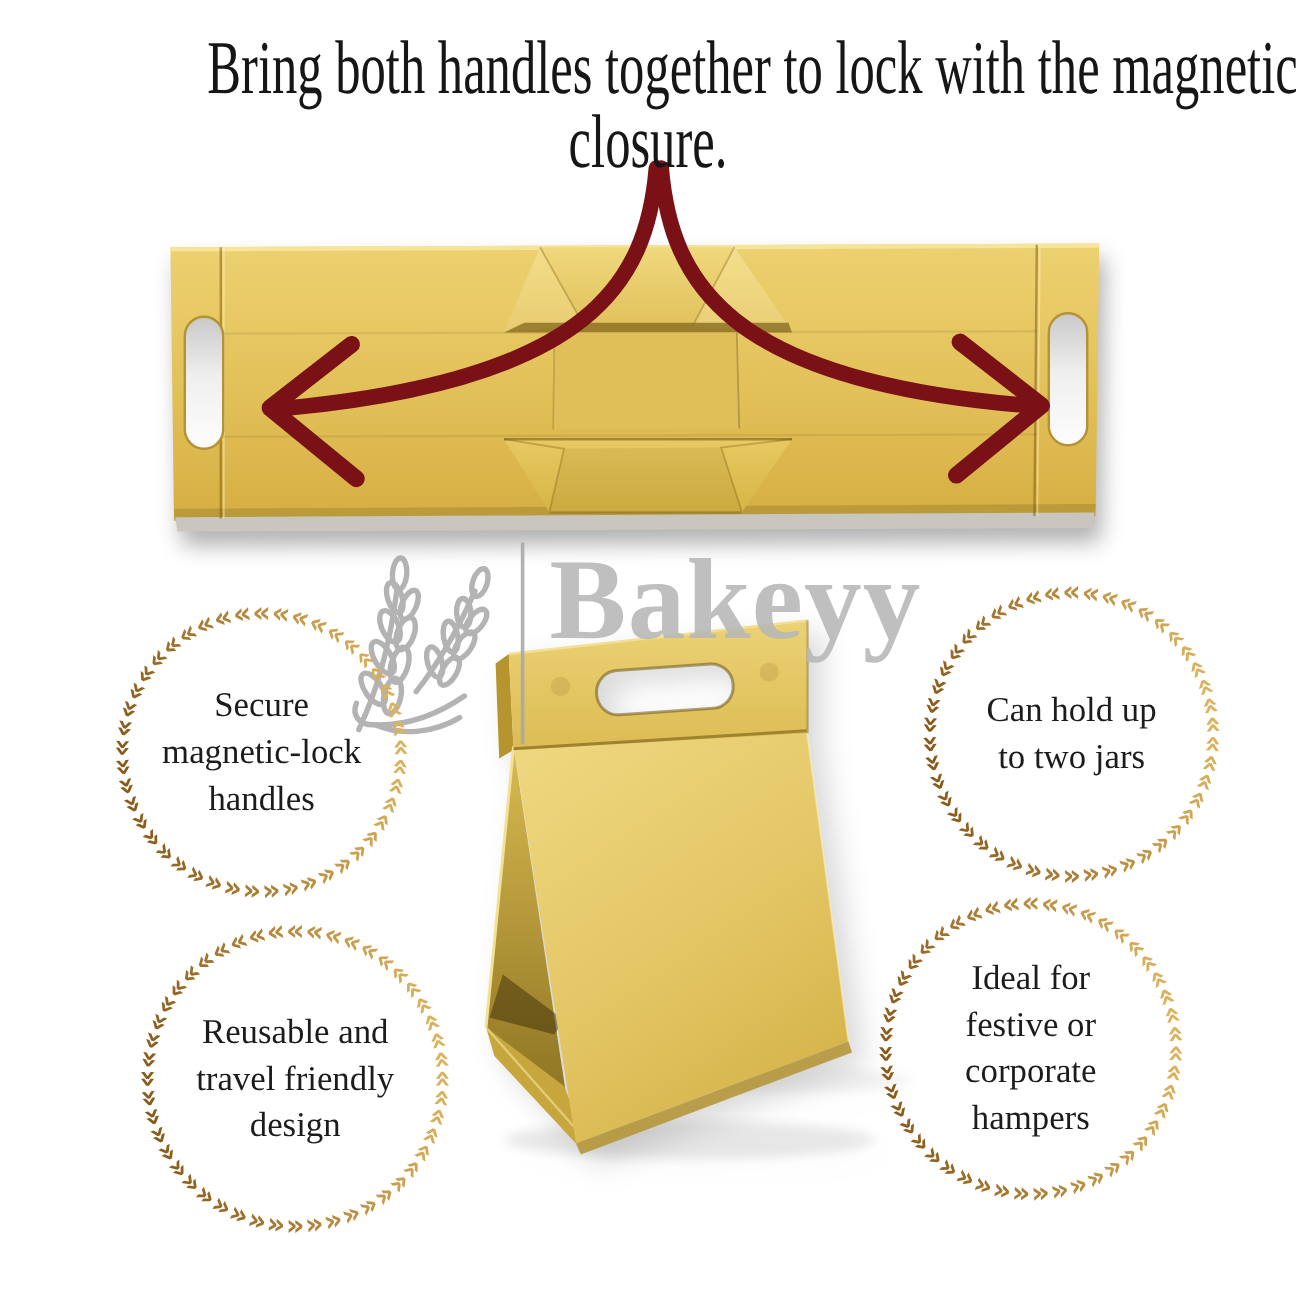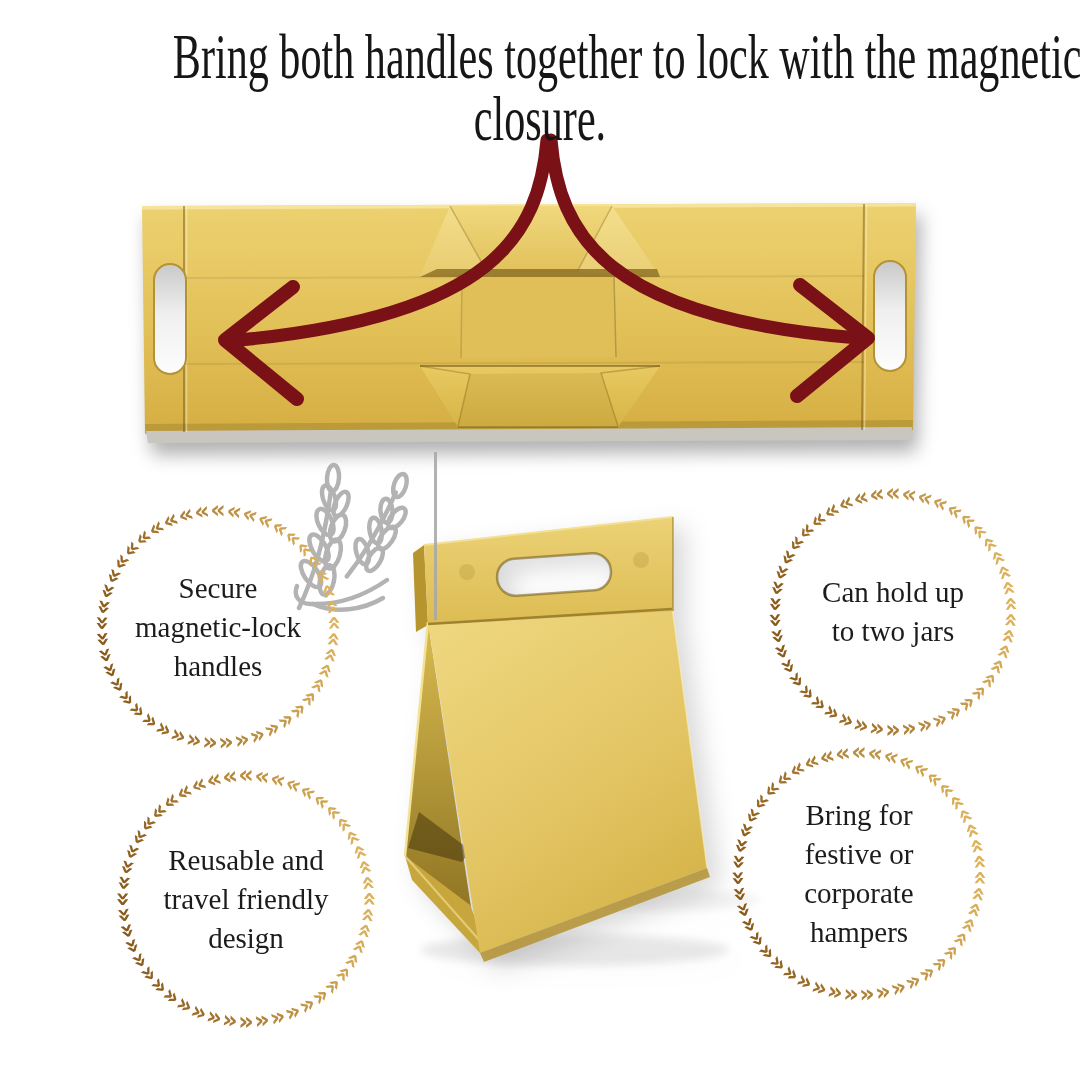--- a/index.html
+++ b/index.html
@@ -183,20 +183,21 @@
         <ellipse cx="40" cy="96" rx="6" ry="13" transform="rotate(14 40 96)"></ellipse>
         <ellipse cx="46" cy="72" rx="6" ry="13" transform="rotate(18 46 72)"></ellipse>
         <ellipse cx="50" cy="50" rx="6" ry="12" transform="rotate(22 50 50)"></ellipse>
         <ellipse cx="44" cy="18" rx="6" ry="12" transform="rotate(2 44 18)"></ellipse>
       </g>
 
       <path d="M14,128 C10,138 16,146 28,146 C52,147 78,140 104,122"></path>
       <path d="M30,146 C52,156 80,152 100,140"></path>
     </svg>
     <div class="wm-divider"></div>
+    <div class="wm-brand">Bakeyy</div>
   </div>
 
   <div class="badge" id="badge-secure">
     <div class="wreath">
         <span class="chev" style="color: rgb(186, 142, 65); transform: translate(-50%, -50%) rotate(0deg) translateY(-117px);">«</span>
         <span class="chev" style="color: rgb(192, 148, 69); transform: translate(-50%, -50%) rotate(8deg) translateY(-117px);">«</span>
         <span class="chev" style="color: rgb(197, 153, 73); transform: translate(-50%, -50%) rotate(16deg) translateY(-117px);">«</span>
         <span class="chev" style="color: rgb(202, 159, 77); transform: translate(-50%, -50%) rotate(24deg) translateY(-117px);">«</span>
         <span class="chev" style="color: rgb(206, 163, 81); transform: translate(-50%, -50%) rotate(32deg) translateY(-117px);">«</span>
         <span class="chev" style="color: rgb(210, 168, 84); transform: translate(-50%, -50%) rotate(40deg) translateY(-117px);">«</span>
@@ -394,19 +395,19 @@
         <span class="chev" style="color: rgb(144, 96, 31); transform: translate(-50%, -50%) rotate(291.064deg) translateY(-122px);">«</span>
         <span class="chev" style="color: rgb(147, 100, 33); transform: translate(-50%, -50%) rotate(298.723deg) translateY(-122px);">«</span>
         <span class="chev" style="color: rgb(151, 104, 36); transform: translate(-50%, -50%) rotate(306.383deg) translateY(-122px);">«</span>
         <span class="chev" style="color: rgb(155, 108, 40); transform: translate(-50%, -50%) rotate(314.043deg) translateY(-122px);">«</span>
         <span class="chev" style="color: rgb(160, 113, 43); transform: translate(-50%, -50%) rotate(321.702deg) translateY(-122px);">«</span>
         <span class="chev" style="color: rgb(165, 118, 47); transform: translate(-50%, -50%) rotate(329.362deg) translateY(-122px);">«</span>
         <span class="chev" style="color: rgb(170, 124, 52); transform: translate(-50%, -50%) rotate(337.021deg) translateY(-122px);">«</span>
         <span class="chev" style="color: rgb(175, 130, 56); transform: translate(-50%, -50%) rotate(344.681deg) translateY(-122px);">«</span>
         <span class="chev" style="color: rgb(181, 136, 60); transform: translate(-50%, -50%) rotate(352.34deg) translateY(-122px);">«</span>
       </div>
-    <div class="badge-text">Bring for
+    <div class="badge-text">Ideal for
 festive or
 corporate
 hampers</div>
   </div>
 
 </div>
 
 </body></html>

